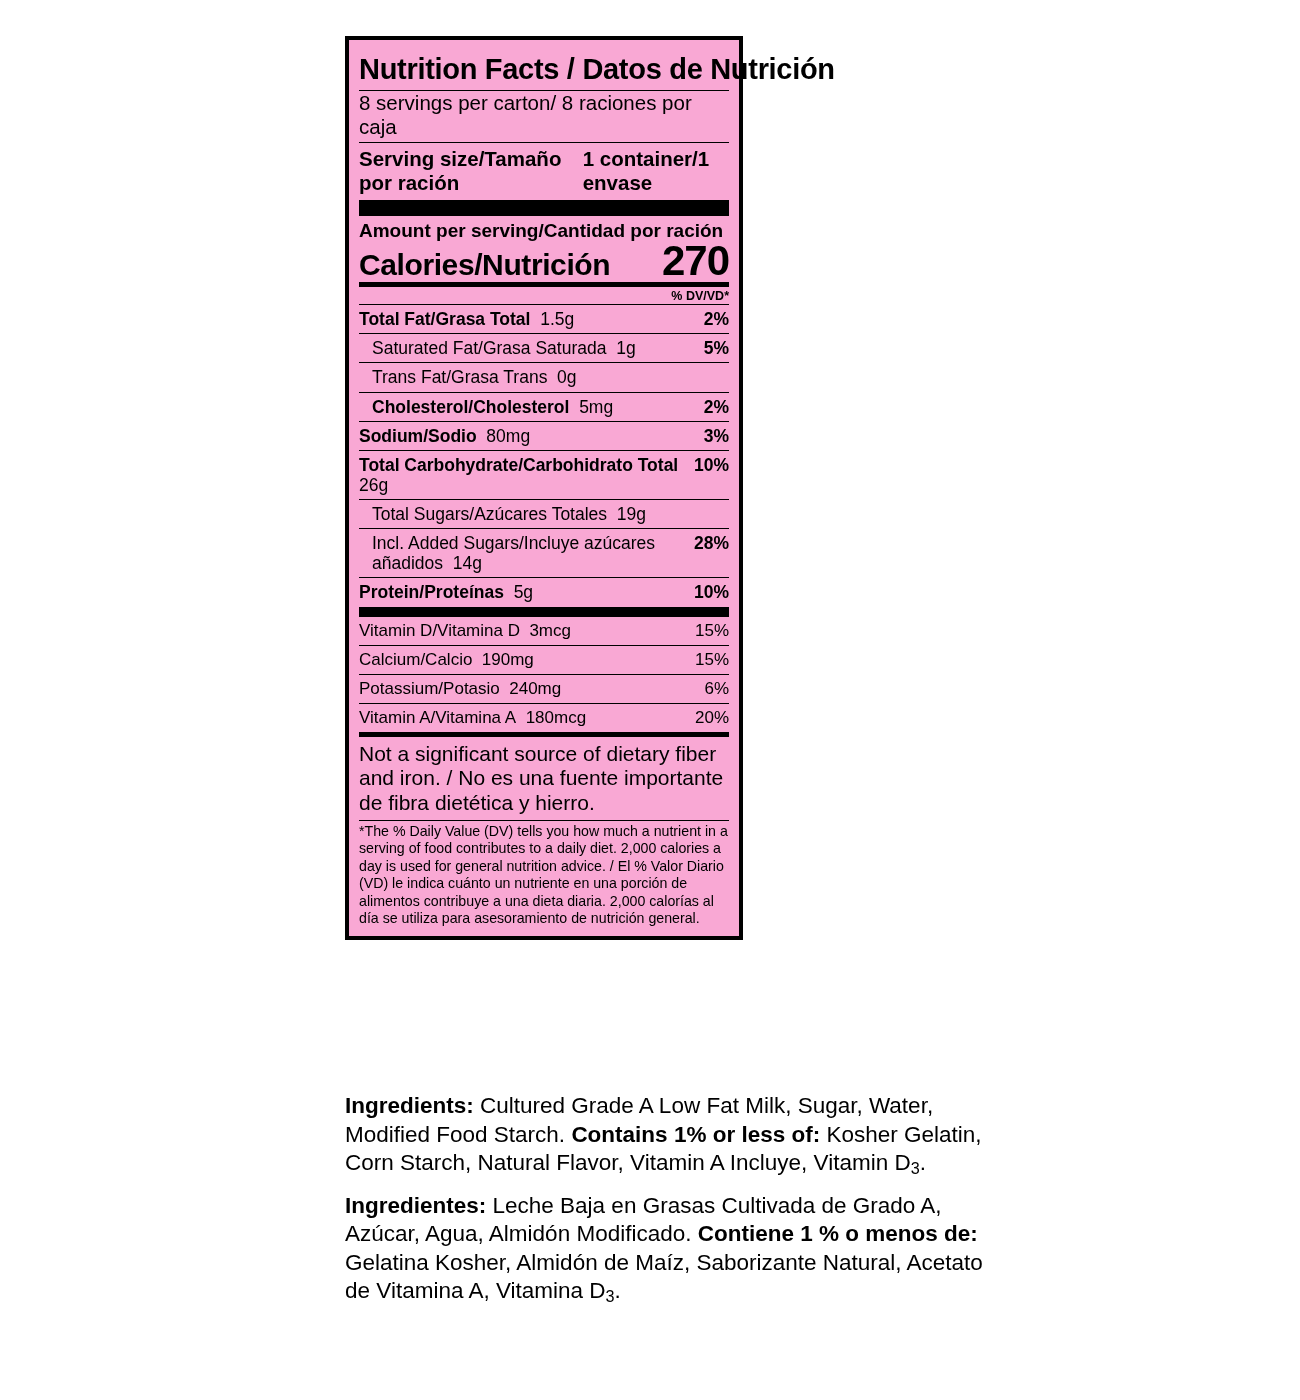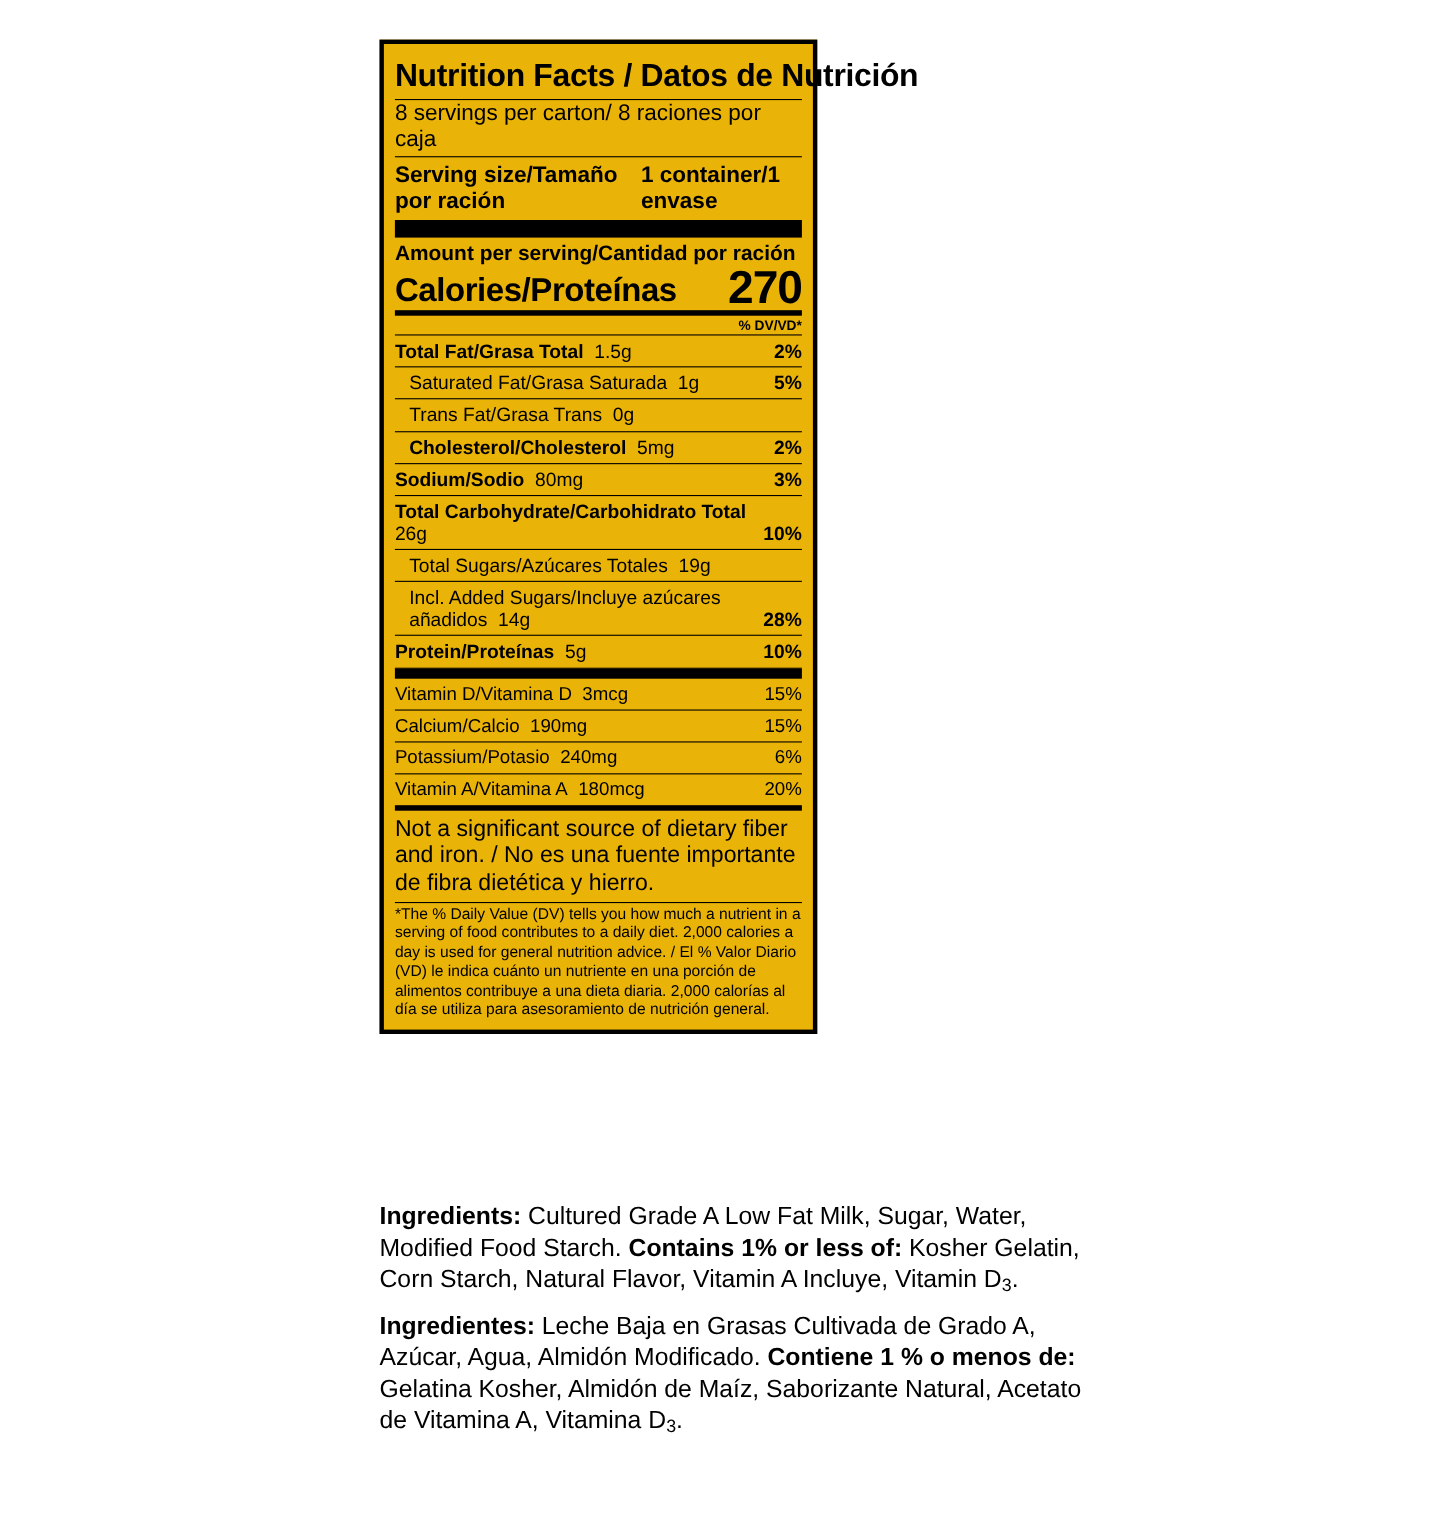--- a/index.html
+++ b/index.html
@@ -23,21 +23,21 @@
     height: 1400px;
   }
 
   
   .nf-panel {
     position: absolute;
     left: 345px;
     top: 36px;
     width: 398px;
     border: 4px solid #000;
-    background: #eab308;
+    background: #f9a8d4;
     padding: 0 10px 6px 10px;
   }
 
   .nf-title {
     font-size: 29px;
     font-weight: bold;
     letter-spacing: -0.3px;
     line-height: 1.05;
     margin-top: 14px;
     margin-bottom: 6px;
@@ -93,21 +93,21 @@
   .dv-header {
     text-align: right;
     font-size: 12.5px;
     font-weight: bold;
     padding: 2px 0 1px 0;
   }
 
   .nutrient-row {
     display: flex;
     justify-content: space-between;
-    align-items: flex-end;
+    align-items: flex-start;
     font-size: 17.5px;
     padding: 4px 0 4px 0;
     line-height: 1.15;
   }
   .nutrient-row .name { }
   .nutrient-row .name b { font-weight: bold; }
   .nutrient-row .dv { font-weight: bold; white-space: nowrap; }
   .indent1 { padding-left: 13px; }
 
   .vit-row {
@@ -162,21 +162,21 @@
     <div class="nf-serving-size">
       <span class="lbl">Serving size/Tamaño por ración</span>
       <span class="val">1 container/1 envase</span>
     </div>
 
     <div class="rule-thick"></div>
 
     <div class="amount-per">Amount per serving/Cantidad por ración</div>
 
     <div class="cal-row">
-      <span class="cal-label">Calories/Proteínas</span>
+      <span class="cal-label">Calories/Nutrición</span>
       <span class="cal-value">270</span>
     </div>
 
     <div class="rule-med"></div>
 
     <div class="dv-header">% DV/VD*</div>
     <div class="rule-thin"></div>
 
     <div id="nutrient-list">
         <div class="nutrient-row">

